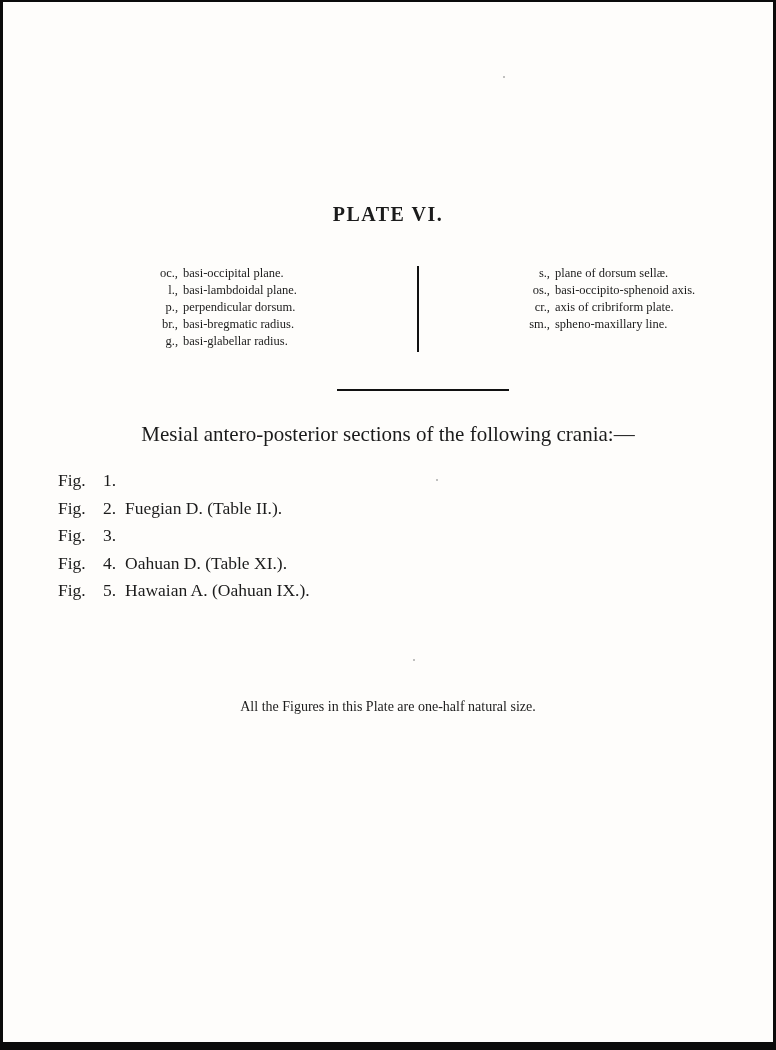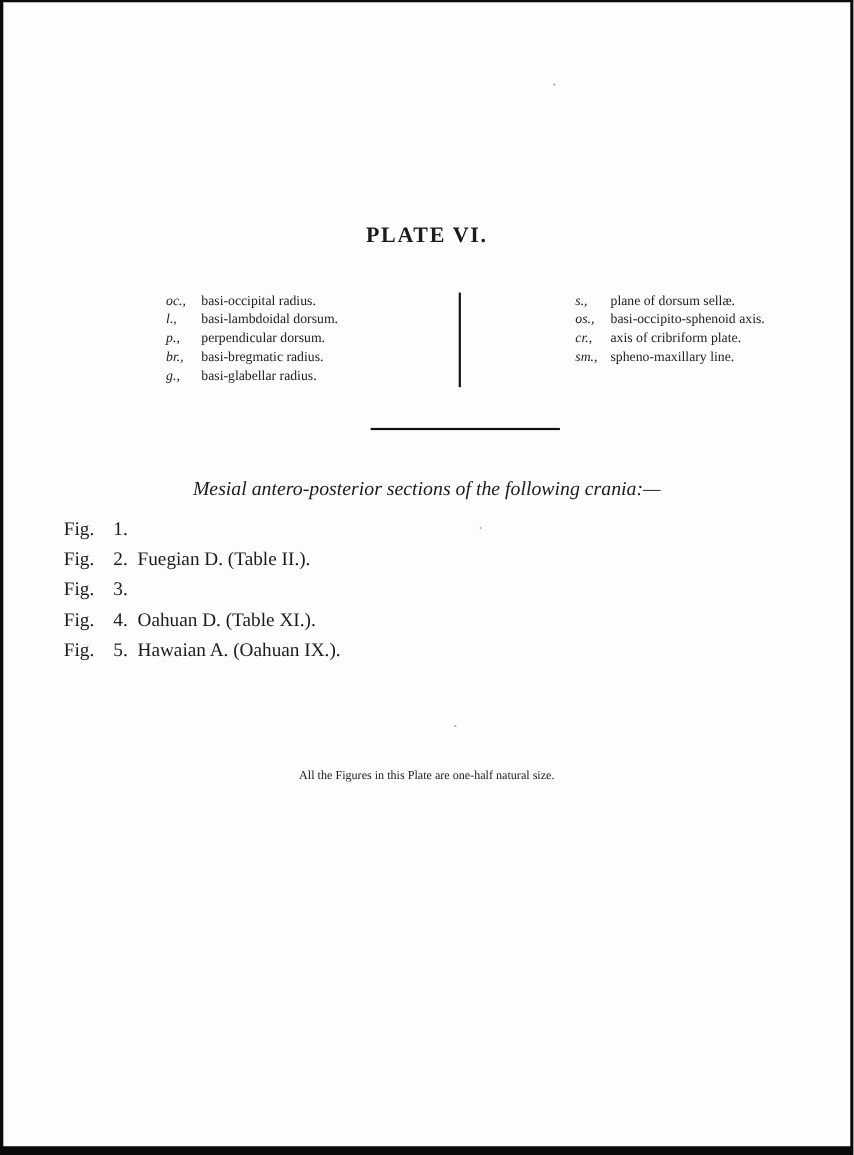--- a/index.html
+++ b/index.html
@@ -50,21 +50,21 @@
   .legend-col.left { left: 148px; }
   .legend-col.right { left: 520px; }
   .legend-row {
     display: flex;
     line-height: 17px;
     white-space: nowrap;
   }
   .legend-abbr {
     display: inline-block;
     width: 27px;
-    font-style: italic;
+    text-align: right;
     margin-right: 5px;
   }
   .legend-divider {
     position: absolute;
     left: 414px;
     top: 1px;
     width: 2px;
     height: 86px;
     background: #111;
   }
@@ -75,26 +75,25 @@
     top: 387px;
     left: 334px;
     width: 172px;
     height: 2px;
     background: #111;
   }
 
   
   .section-heading {
     position: absolute;
-    top: 432px;
+    top: 420px;
     left: 0;
     width: 100%;
     text-align: center;
-    font-size: 18px;
-    font-style: italic;
+    font-size: 21px;
   }
 
   
   .figure-list {
     position: absolute;
     top: 470px;
     left: 55px;
     right: 40px;
     display: flex;
     flex-direction: column;
@@ -115,21 +114,21 @@
     width: 22px;
   }
 
   
   .footnote {
     position: absolute;
     top: 697px;
     left: 0;
     width: 100%;
     text-align: center;
-    font-size: 11px;
+    font-size: 14px;
   }
 
   
   .speck {
     position: absolute;
     width: 3px;
     height: 3px;
     border-radius: 50%;
     background: #6a6a6a;
     opacity: 0.55;
@@ -146,25 +145,25 @@
   <span class="speck s1"></span>
   <span class="speck s2"></span>
   <span class="speck s3"></span>
 
   <div class="plate-title">PLATE VI.</div>
 
   <div class="legend">
     <div class="legend-col left">
       <div class="legend-row">
         <span class="legend-abbr">oc.,</span>
-        <span class="legend-desc">basi-occipital radius.</span>
+        <span class="legend-desc">basi-occipital plane.</span>
       </div>
       <div class="legend-row">
         <span class="legend-abbr">l.,</span>
-        <span class="legend-desc">basi-lambdoidal dorsum.</span>
+        <span class="legend-desc">basi-lambdoidal plane.</span>
       </div>
       <div class="legend-row">
         <span class="legend-abbr">p.,</span>
         <span class="legend-desc">perpendicular dorsum.</span>
       </div>
       <div class="legend-row">
         <span class="legend-abbr">br.,</span>
         <span class="legend-desc">basi-bregmatic radius.</span>
       </div>
       <div class="legend-row">

